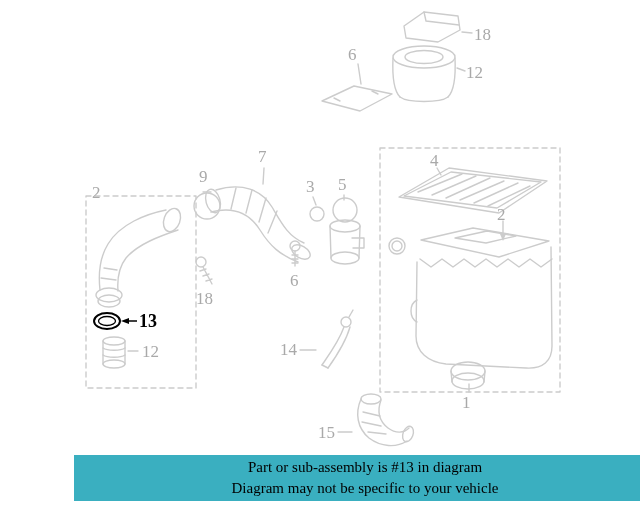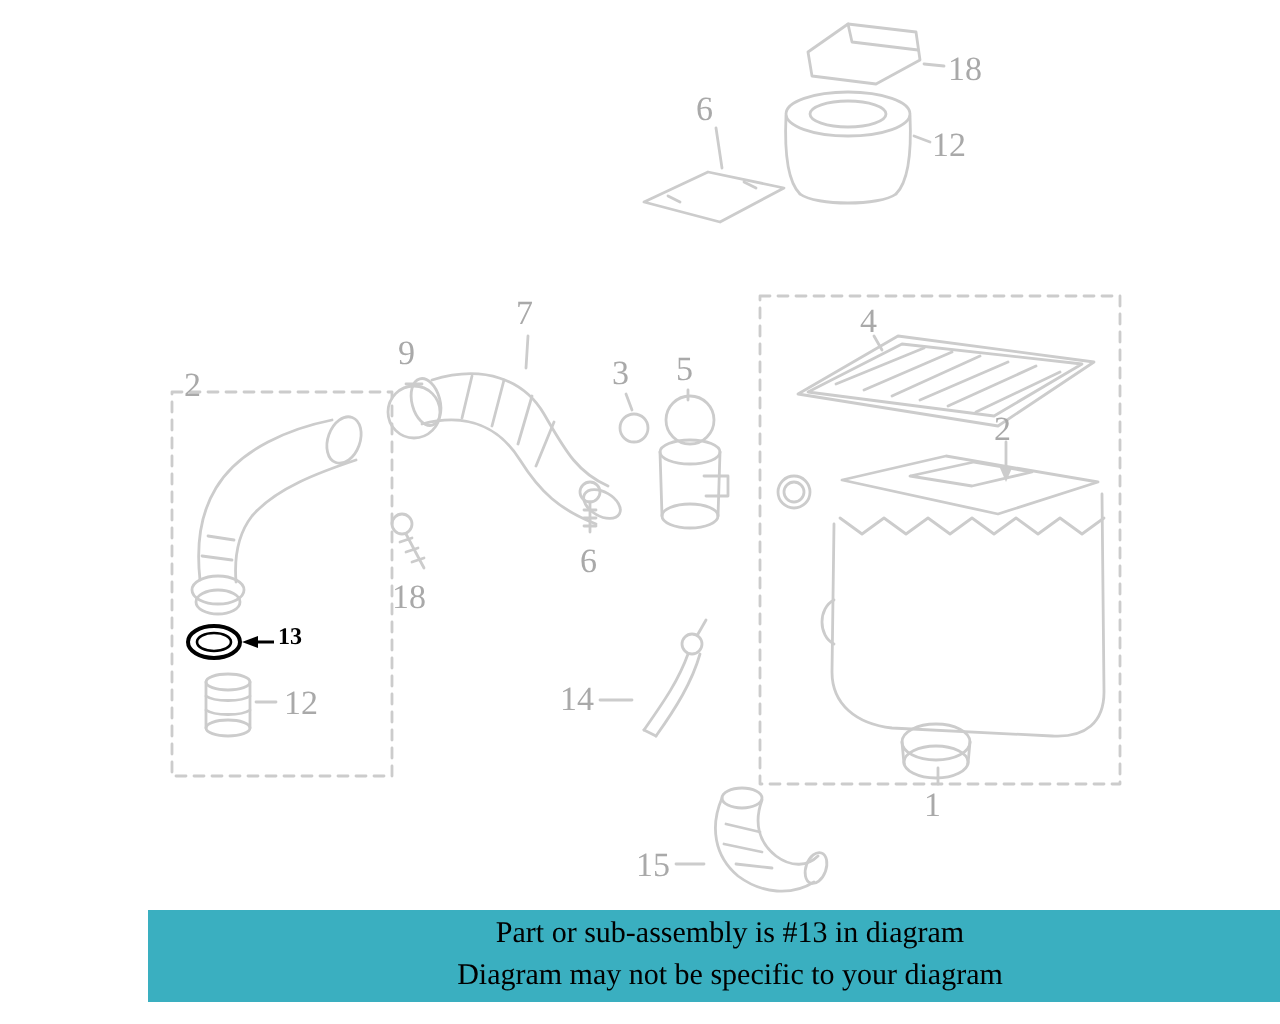--- a/index.html
+++ b/index.html
@@ -9,21 +9,21 @@
   }
   .stage svg{position:absolute;left:0;top:0;}
   .art{stroke:var(--line,#ccc);fill:none;stroke-width:1.4;stroke-linecap:round;stroke-linejoin:round;}
   .dash{stroke-dasharray:5 4;}
   .hl{stroke:var(--hl,#000);fill:none;}
   .hl-fill{fill:var(--hl,#000);stroke:none;}
   .part-label{
     position:absolute;font-size:17px;line-height:1;color:var(--label,#a9a9a9);
     user-select:none;white-space:nowrap;
   }
-  .part-label.highlight{color:var(--hl,#000);font-weight:bold;font-size:12px;}
+  .part-label.highlight{color:var(--hl,#000);font-weight:bold;font-size:18px;}
   .banner{
     position:absolute;left:30px;top:455px;width:582px;height:46px;
     background:var(--banner-bg,#3aafc0);color:var(--banner-text,#000);
     display:flex;flex-direction:column;justify-content:center;align-items:center;
     text-align:center;font-size:15px;line-height:21px;margin-left:44px;
   }
 </style>
 </head>
 <body>
 
@@ -181,16 +181,16 @@
       <span class="part-label" style="left: 290px; top: 272px;">6</span>
       <span class="part-label highlight" style="left: 139px; top: 312px;">13</span>
       <span class="part-label" style="left: 142px; top: 343px;">12</span>
       <span class="part-label" style="left: 280px; top: 341px;">14</span>
       <span class="part-label" style="left: 318px; top: 424px;">15</span>
       <span class="part-label" style="left: 462px; top: 394px;">1</span>
     </div>
 
   <div class="banner">
     <div class="banner-line">Part or sub-assembly is #13 in diagram</div>
-    <div class="banner-line">Diagram may not be specific to your diagram</div>
+    <div class="banner-line">Diagram may not be specific to your vehicle</div>
   </div>
 
 </div>
 
 </body></html>

